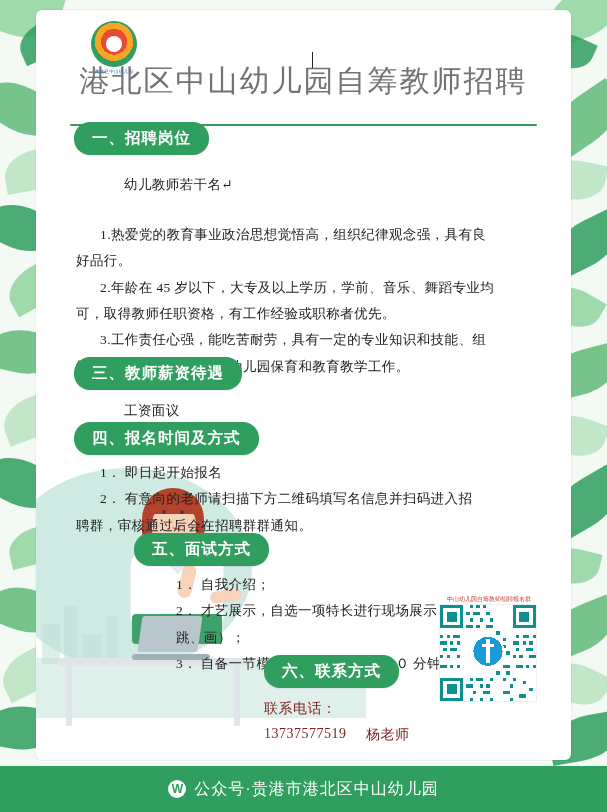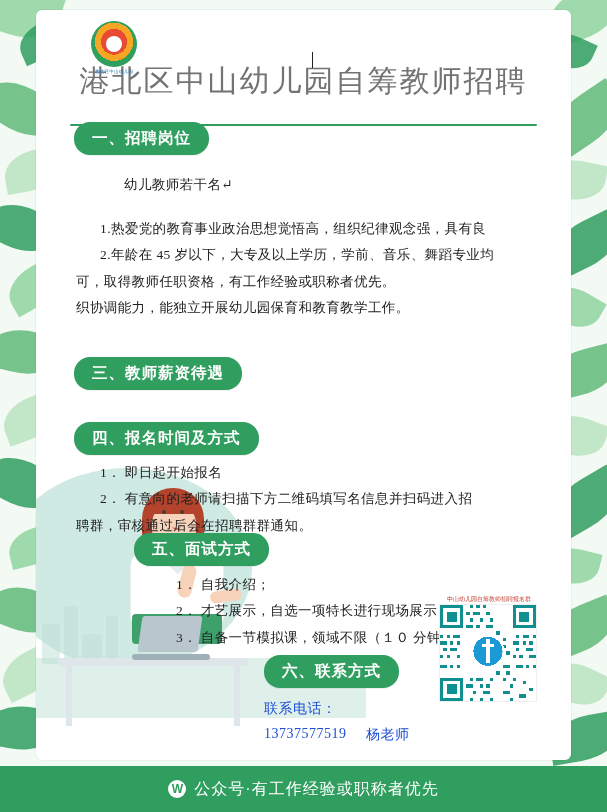--- a/index.html
+++ b/index.html
@@ -117,21 +117,21 @@
     position:absolute;left:0;bottom:0;width:607px;height:46px;background:#2f9e5e;z-index:9;
     display:flex;align-items:center;justify-content:center;gap:8px;
   }
   .footer-badge{
     width:18px;height:18px;border-radius:50%;background:#fff;
     display:flex;align-items:center;justify-content:center;
     color:#2f9e5e;font-size:12px;font-weight:bold;
   }
   .footer-text{color:#fff;font-size:16px;letter-spacing:1px;}
   .phone-line{
-    position:absolute;z-index:6;color:#1d4ed8;font-size:14px;
+    position:absolute;z-index:6;color:#7f1d1d;font-size:14px;
     font-family:"Liberation Serif","DejaVu Serif",serif;letter-spacing:.5px;
   }
 </style>
 </head>
 <body>
 
 <div class="poster">
 
   <div class="bg-leaves">
     <div class="leaf l2" style="left:-10px;top:-14px;width:70px;height:52px;transform:rotate(18deg);"></div>
@@ -210,46 +210,52 @@
         <div class="title-rule"></div>
       </div>
 
       <div class="section" style="left:38px;top:112px;">
         <span class="pill">一、招聘岗位</span>
       </div>
       <div class="body-text" style="left:64px;top:162px;width:440px;">
         <div class="indent">幼儿教师若干名↵</div>
       </div>
 
-      <div class="body-text" style="left:40px;top:206px;width:470px;">
+      <div class="body-text" style="left:40px;top:212px;width:470px;">
         <div class="indent">1.热爱党的教育事业政治思想觉悟高，组织纪律观念强，具有良</div>
+        <div>好品行。</div>
         <div class="indent">2.年龄在 45 岁以下，大专及以上学历，学前、音乐、舞蹈专业均</div>
         <div>可，取得教师任职资格，有工作经验或职称者优先。</div>
+        <div class="indent">3.工作责任心强，能吃苦耐劳，具有一定的专业知识和技能、组</div>
         <div>织协调能力，能独立开展幼儿园保育和教育教学工作。</div>
       </div>
 
       <div class="section" style="left:38px;top:347px;text-align:center;">
         <span class="pill">三、教师薪资待遇</span>
+      </div>
+      <div class="body-text" style="left:64px;top:388px;width:440px;">
+        <div class="indent">工资面议</div>
       </div>
 
       <div class="section" style="left:38px;top:412px;">
         <span class="pill">四、报名时间及方式</span>
       </div>
       <div class="body-text" style="left:40px;top:450px;width:470px;">
         <div class="indent">1． 即日起开始报名</div>
         <div class="indent">2． 有意向的老师请扫描下方二维码填写名信息并扫码进入招</div>
         <div>聘群，审核通过后会在招聘群群通知。</div>
       </div>
 
       <div class="section" style="left:98px;top:523px;">
         <span class="pill">五、面试方式</span>
       </div>
       <div class="body-text" style="left:140px;top:562px;width:380px;">
         <div>1． 自我介绍；</div>
         <div>2． 才艺展示，自选一项特长进行现场展示（弹、唱、说、</div>
+        <div>跳、画）；</div>
         <div>3． 自备一节模拟课，领域不限（１０ 分钟内）。</div>
       </div>
 
       <div class="section" style="left:228px;top:645px;">
         <span class="pill">六、联系方式</span>
       </div>
 
       <div class="phone-line" style="left:228px;top:690px;">联系电话：</div>
       <div class="phone-line" style="left:228px;top:716px;">13737577519</div>
       <div class="phone-line" style="left:330px;top:716px;">杨老师</div>
@@ -340,16 +346,16 @@
           <circle cx="14.5" cy="14" r="4.4" fill="#1c9ad6"></circle>
           <path d="M14.5 10.4 L14.5 17.6 M12.6 12.2 L16.4 12.2" stroke="#ffffff" stroke-width="1.1" fill="none"></path>
         </svg>
       </div>
 
     </div>
   </div>
 
   <div class="footer">
     <div class="footer-badge">W</div>
-    <div class="footer-text">公众号·有工作经验或职称者优先</div>
+    <div class="footer-text">公众号·贵港市港北区中山幼儿园</div>
   </div>
 
 </div>
 
 </body></html>

